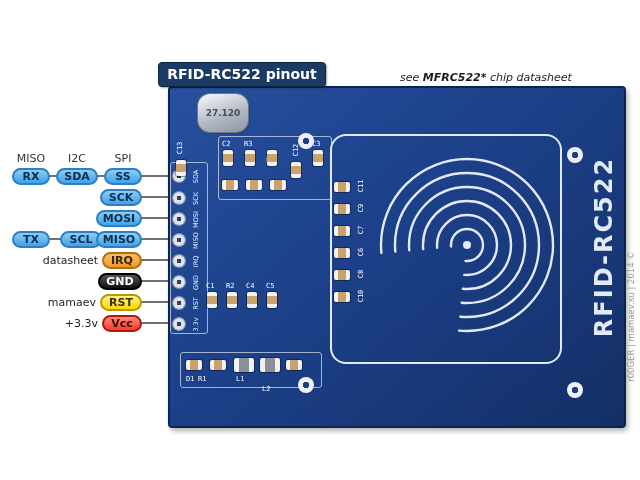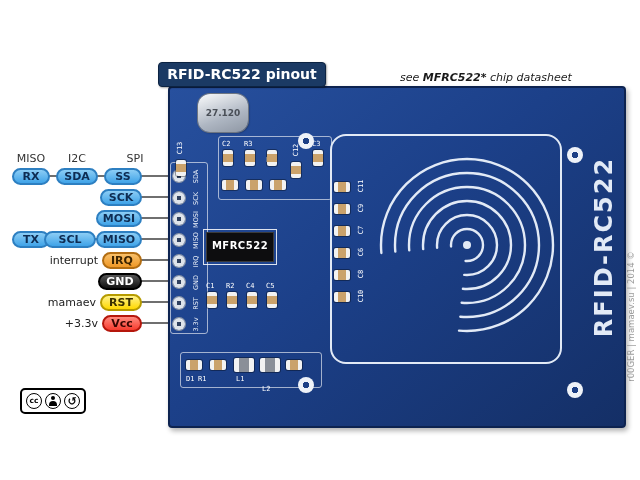--- a/index.html
+++ b/index.html
@@ -70,45 +70,45 @@
 </head>
 <body>
 
 <div class="canvas">
 
   <div class="title-box">RFID-RC522 pinout</div>
   <div class="note"><span>see </span><b>MFRC522*</b><span> chip datasheet</span></div>
 
   <div class="hdr" style="left:10px;top:152px;width:42px">MISO</div>
   <div class="hdr" style="left:56px;top:152px;width:42px">I2C</div>
-  <div class="hdr" style="left:114px;top:152px;width:42px">SPI</div>
+  <div class="hdr" style="left:102px;top:152px;width:42px">SPI</div>
 
   <i class="wire" style="left:30px;top:175px;width:142px"></i>
   <i class="wire" style="left:118px;top:196px;width:54px"></i>
   <i class="wire" style="left:114px;top:217px;width:58px"></i>
   <i class="wire" style="left:30px;top:238px;width:142px"></i>
   <i class="wire" style="left:120px;top:259px;width:52px"></i>
   <i class="wire" style="left:120px;top:280px;width:52px"></i>
   <i class="wire" style="left:120px;top:301px;width:52px"></i>
   <i class="wire" style="left:120px;top:322px;width:52px"></i>
 
   <div class="pill" style="left:12px;top:168px;width:38px">RX</div>
   <div class="pill" style="left:56px;top:168px;width:42px">SDA</div>
   <div class="pill" style="left:104px;top:168px;width:38px">SS</div>
   <div class="pill" style="left:100px;top:189px;width:42px">SCK</div>
   <div class="pill" style="left:96px;top:210px;width:46px">MOSI</div>
   <div class="pill" style="left:12px;top:231px;width:38px">TX</div>
-  <div class="pill" style="left:44px;top:231px;width:52px">SCL</div>
+  <div class="pill" style="left:60px;top:231px;width:42px">SCL</div>
   <div class="pill" style="left:96px;top:231px;width:46px">MISO</div>
   <div class="pill p-orange" style="left:102px;top:252px;width:40px">IRQ</div>
   <div class="pill p-black" style="left:98px;top:273px;width:44px">GND</div>
   <div class="pill p-yellow" style="left:100px;top:294px;width:42px">RST</div>
   <div class="pill p-red" style="left:102px;top:315px;width:40px">Vcc</div>
 
-  <div class="pnote" style="left:18px;top:254px;width:80px">interrupt</div>
+  <div class="pnote" style="left:18px;top:254px;width:80px">datasheet</div>
   <div class="pnote" style="left:40px;top:296px;width:56px">mamaev</div>
   <div class="pnote" style="left:40px;top:317px;width:58px">+3.3v</div>
 
   <div class="board">
 
     <div class="crystal">27.120</div>
 
     <i class="silk" style="left:0;top:74px;width:36px;height:170px"></i>
     <span class="pin" style="top:82px"></span>
     <span class="pin" style="top:104px"></span>
@@ -137,21 +137,20 @@
     <span class="clabel" style="left:96px;top:68px">R4</span>
     <i class="smdv" style="left:97px;top:62px"></i>
     <span class="clabel rot" style="left:116px;top:58px;width:20px">C12</span>
     <i class="smdv" style="left:121px;top:74px"></i>
     <span class="clabel" style="left:142px;top:52px">C3</span>
     <i class="smdv" style="left:143px;top:62px"></i>
     <i class="smdh" style="left:52px;top:92px"></i>
     <i class="smdh" style="left:76px;top:92px"></i>
     <i class="smdh" style="left:100px;top:92px"></i>
 
-    <div class="chip">MFRC522</div>
 
     <span class="clabel" style="left:36px;top:194px">C1</span>
     <span class="clabel" style="left:56px;top:194px">R2</span>
     <span class="clabel" style="left:76px;top:194px">C4</span>
     <span class="clabel" style="left:96px;top:194px">C5</span>
     <i class="smdv" style="left:37px;top:204px"></i>
     <i class="smdv" style="left:57px;top:204px"></i>
     <i class="smdv" style="left:77px;top:204px"></i>
     <i class="smdv" style="left:97px;top:204px"></i>
 
@@ -193,21 +192,14 @@
     <i class="hole" style="left:128px;top:45px"></i>
     <i class="hole" style="left:128px;top:289px"></i>
     <i class="hole" style="left:397px;top:59px"></i>
     <i class="hole" style="left:397px;top:294px"></i>
 
     <div class="bname">RFID-RC522</div>
   </div>
 
   <div class="credit">r00GER | mamaev.su | 2014 ©</div>
 
-  <div class="badge">
-    <span class="bcirc">cc</span>
-    <span class="bcirc">
-        <span class="person"></span>
-      </span>
-    <span class="bcirc" style="font-size:11px">↺</span>
-  </div>
 
 </div>
 
 </body></html>

